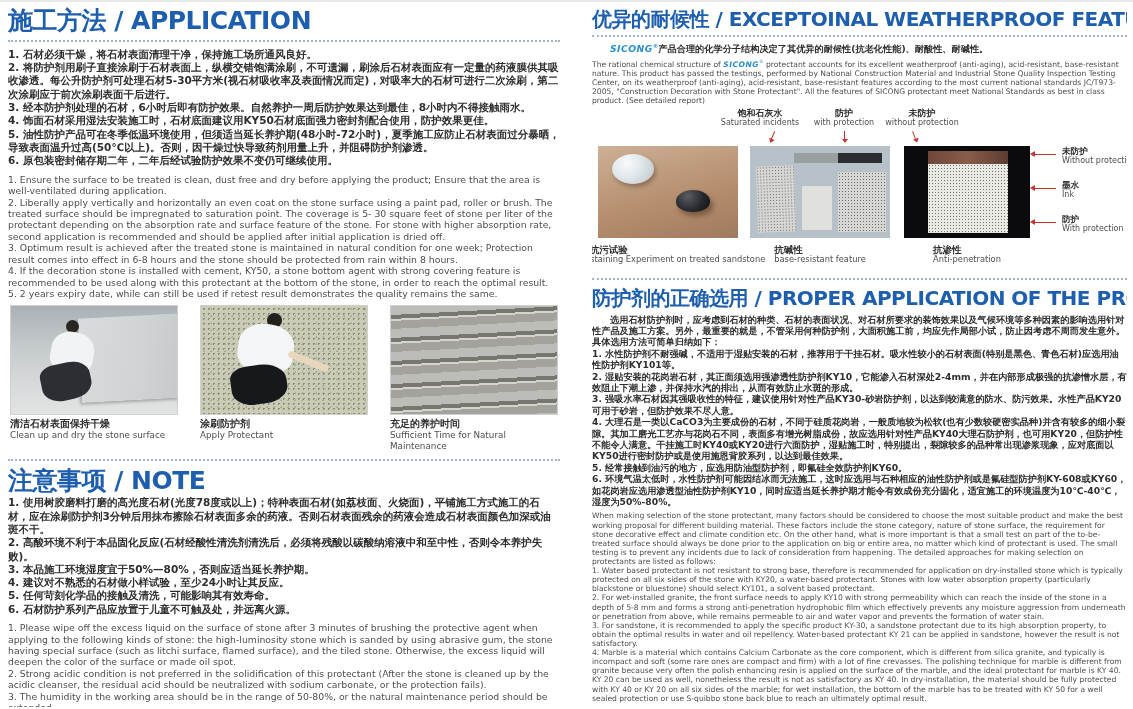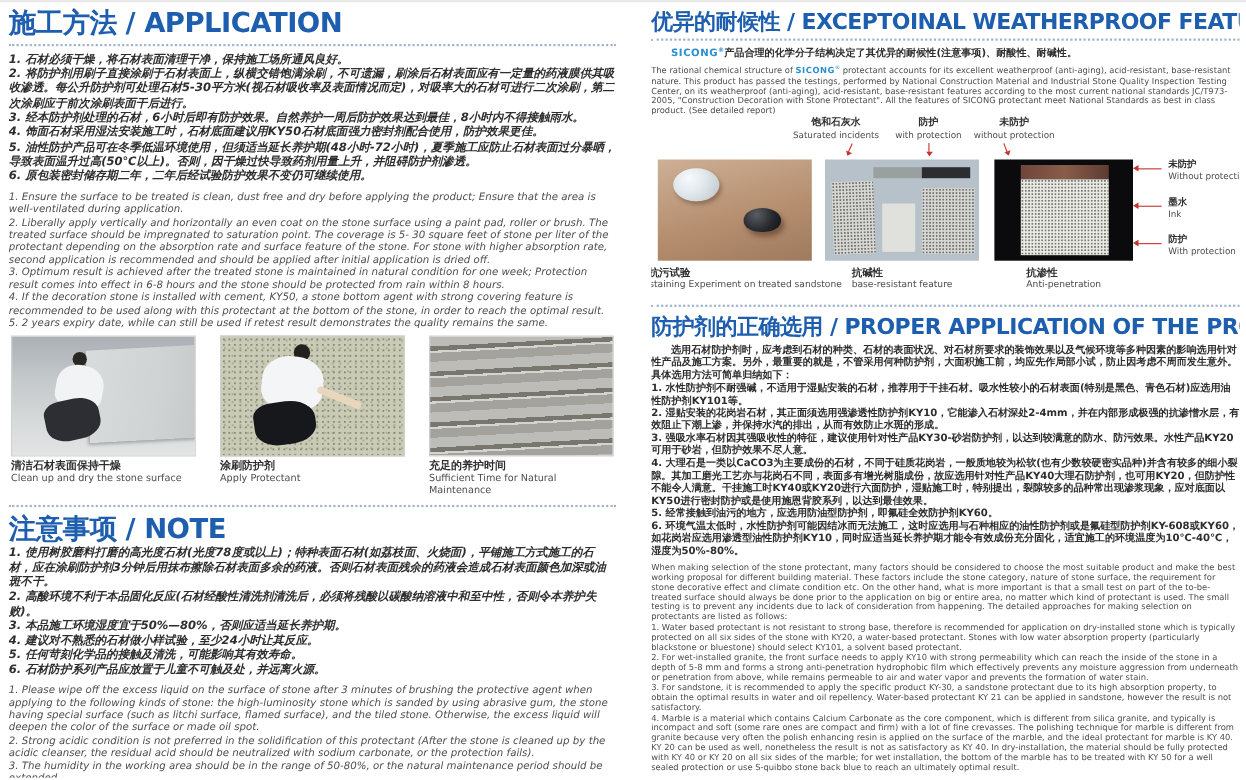--- a/index.html
+++ b/index.html
@@ -12,23 +12,23 @@
   .title { color:#1d5fae; font-weight:bold; white-space:nowrap; letter-spacing:-0.5px; }
   .t-big   { font-size:25px; line-height:1.15; }
   .t-right { font-size:20px; line-height:1.2; }
   .dotted { border-top:2px dotted #9fb3cc; margin:4px 0 6px 0; }
   .sep-gap { margin-top:8px; }
 
   .zh   { font-size:10.5px; line-height:1.27; color:#2e2e2e; font-weight:600; }
   .en   { font-size:9.3px;  line-height:1.23; color:#4e4e4e; }
   .zh-s { font-size:9.2px;  line-height:1.24; color:#2e2e2e; font-weight:600; }
   .en-s { font-size:7.6px;  line-height:1.2;  color:#4e4e4e; }
-  .blk  { margin-bottom:6px;font-style:italic; }
+  .blk  { margin-bottom:6px; }
   .indent { text-indent:18px; }
-  .brand { color:#2a8fd0; font-weight:bold; letter-spacing:0.5px; }
+  .brand { color:#2a8fd0; font-weight:bold; font-style:italic; letter-spacing:0.5px; }
   sup.reg { font-size:60%; color:#2a8fd0; }
 
   
   .photos { display:flex; gap:22px; margin:4px 2px 2px 2px; }
   .photos figure { flex:1; }
   .photo { position:relative; width:100%; height:110px; overflow:hidden; border:1px solid #cfcfcf; }
   .ph-cap { text-align:left; margin-top:3px; }
   .cap-zh { display:block; font-size:10px; font-weight:600; color:#2e2e2e; line-height:1.2; }
   .cap-en { display:block; font-size:8.8px; color:#4e4e4e; line-height:1.2; }
 
@@ -153,21 +153,21 @@
       <p class="en">2. Strong acidic condition is not preferred in the solidification of this protectant (After the stone is cleaned up by the acidic cleanser, the residual acid should be neutralized with sodium carbonate, or the protection fails).</p>
       <p class="en">3. The humidity in the working area should be in the range of 50-80%, or the natural maintenance period should be extended.</p>
 
     </div>
   </div>
 
   <div class="col col-right">
     <h2 class="title t-right">优异的耐候性 / EXCEPTOINAL WEATHERPROOF FEATURE</h2>
     <div class="dotted"></div>
 
-    <p class="zh-s indent"><span class="brand">SICONG</span><sup class="reg">®</sup><span>产品合理的化学分子结构决定了其优异的耐候性(注意事项)、耐酸性、耐碱性。</span></p>
+    <p class="zh-s indent"><span class="brand">SICONG</span><sup class="reg">®</sup><span>产品合理的化学分子结构决定了其优异的耐候性(抗老化性能)、耐酸性、耐碱性。</span></p>
 
     <p class="en-s" style="margin-top:5px;"><span>The rational chemical structure of </span><span class="brand">SICONG</span><sup class="reg">®</sup><span> protectant accounts for its excellent weatherproof (anti-aging), acid-resistant, base-resistant nature. This product has passed the testings, performed by National Construction Material and Industrial Stone Quality Inspection Testing Center, on its weatherproof (anti-aging), acid-resistant, base-resistant features according to the most current national standards JC/T973-2005, "Construction Decoration with Stone Protectant". All the features of SICONG protectant meet National Standards as best in class product. (See detailed report)</span></p>
 
     <div class="exp">
 
       <div class="tlabel" style="left:168px;">
         <span class="tl-zh">饱和石灰水</span>
         <span class="tl-en">Saturated incidents</span>
       </div>
       <div class="tlabel" style="left:252px;">

